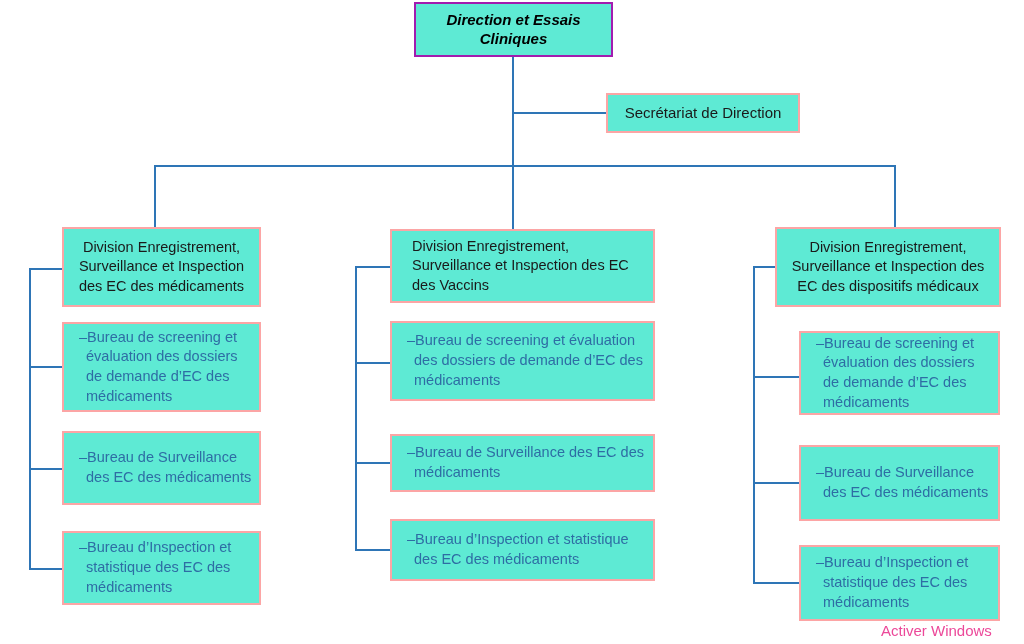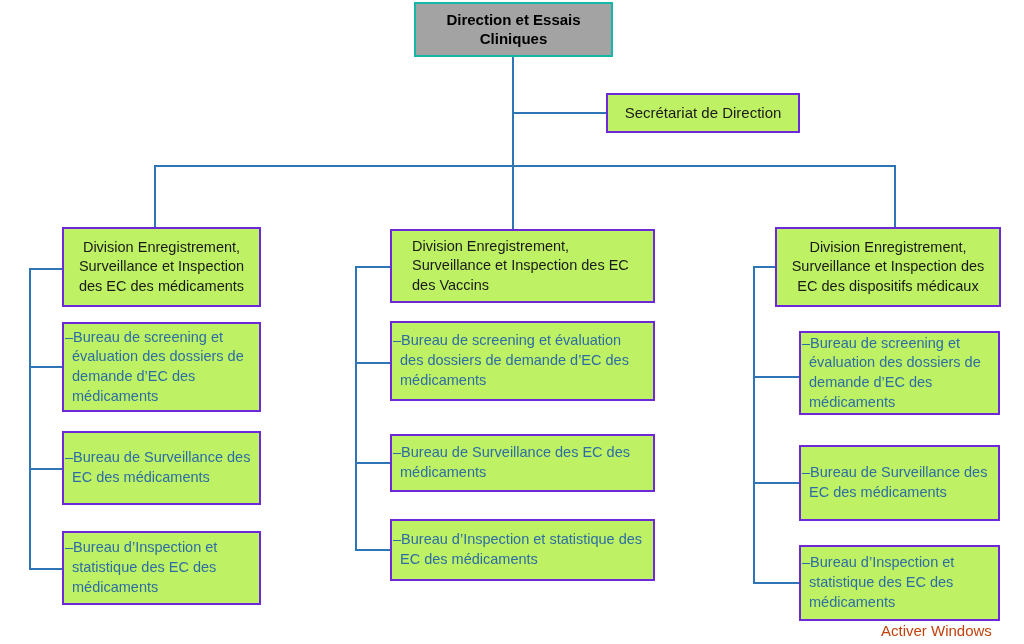--- a/index.html
+++ b/index.html
@@ -13,32 +13,33 @@
   #chart {
     position: relative;
     width: 1024px;
     height: 644px;
     background: #ffffff;
     overflow: hidden;
   }
   .box {
     position: absolute;
     box-sizing: border-box;
-    border: 2px solid #6d28d9;
-    background: #bef264;
+    border: 2px solid #fca5a5;
+    background: #5eead4;
     display: flex;
     flex-direction: column;
     justify-content: center;
     z-index: 3;
   }
   .box-root {
-    background: #a3a3a3;
-    border: 2px solid #14b8a6;
+    background: #5eead4;
+    border: 2px solid #a21caf;
     align-items: center;
     text-align: center;
+    font-style: italic;
   }
   .box-root .txt {
     font-weight: bold;
     font-size: 15px;
     color: #000000;
     line-height: 1.25;
     padding: 0 6px;
   }
   .box-plain .txt {
     font-size: 15px;
@@ -64,39 +65,39 @@
     padding-left: 12px;
   }
   .box-sub {
     align-items: flex-start;
     text-align: left;
   }
   .box-sub .txt {
     font-size: 14.5px;
     color: #2e6da4;
     line-height: 1.36;
-    padding-left: 8px;
+    padding-left: 22px;
     padding-right: 6px;
     text-indent: -7px;
   }
   .txt {
     display: block;
     width: 100%;
     box-sizing: border-box;
   }
   .ln {
     position: absolute;
     background: #2e75b6;
     z-index: 1;
   }
   .ln-v { width: 2px; }
   .ln-h { height: 2px; }
   .watermark {
     position: absolute;
-    color: #c2410c;
+    color: #ec4899;
     font-size: 15px;
     z-index: 5;
     white-space: nowrap;
   }
 </style>
 </head>
 <body>
 
 <div id="chart">
 

